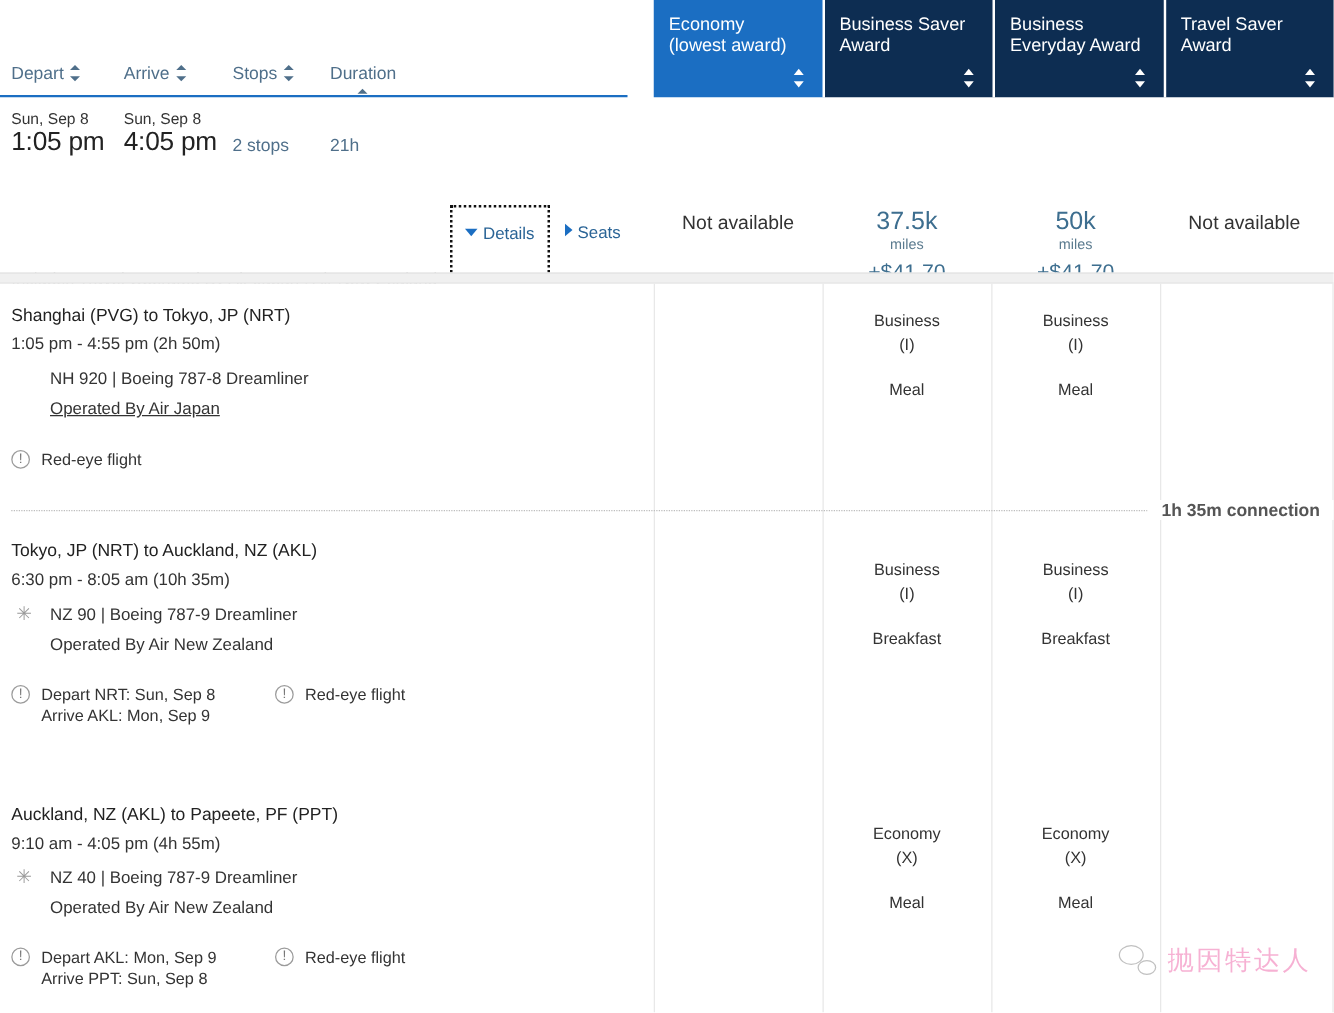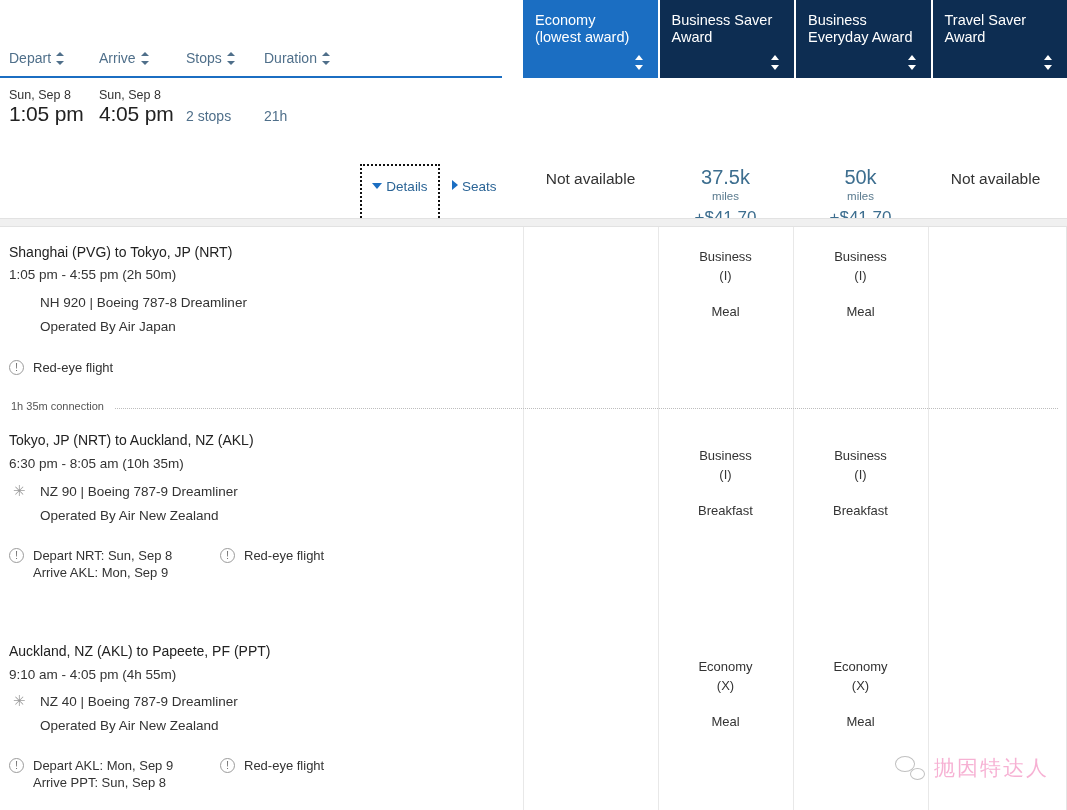--- a/index.html
+++ b/index.html
@@ -127,22 +127,22 @@
     font-size: 13px; color: #333; line-height: 19px;
   }
   .cabin .meal { display: block; margin-top: 17px; }
 
   .conn-divider { position: absolute; left: 0; width: 1067px; height: 16px; }
   .conn-divider .line {
     position: absolute; top: 8px; left: 9px; right: 9px;
     border-top: 1px dotted #bdbdbd;
   }
   .conn-divider .txt {
-    position: absolute; top: 0; left: 0; right: 0; text-align: left;
-    font-size: 11px; color: #555;
+    position: absolute; top: 0; left: 0; right: 0; text-align: right;
+    font-size: 14px; color: #555; font-weight: bold;
   }
   .conn-divider .txt span { background: #fff; padding: 0 11px; }
 
   
   .watermark {
     position: absolute; right: 18px; bottom: 28px;
     display: flex; align-items: center; gap: 9px;
     opacity: 0.42; pointer-events: none;
   }
   .wm-text { font-size: 21px; color: #ec4899; letter-spacing: 2px; }
@@ -207,21 +207,21 @@
           <i class="dn"></i>
         </span>
     </div>
     <div class="sort-col" style="left:186px;">
       <span>Stops</span>
       <span class="mini-arrows">
           <i class="up"></i>
           <i class="dn"></i>
         </span>
     </div>
-    <div class="sort-col" style="left:264px;">
+    <div class="sort-col" style="left:264px;flex-direction:column;">
       <span>Duration</span>
       <span class="mini-arrows">
           <i class="up"></i>
           <i class="dn"></i>
         </span>
     </div>
   </div>
 
   <div class="summary">
     <span class="sum-date" style="left:9px;">Sun, Sep 8</span>
@@ -264,21 +264,21 @@
   <div class="details-panel">
     <div class="vsep" style="left:523px;"></div>
     <div class="vsep" style="left:658px;"></div>
     <div class="vsep" style="left:793px;"></div>
     <div class="vsep" style="left:928px;"></div>
 
     <div class="segment" style="top:0;height:168px;">
       <span class="seg-title" style="top:17px;">Shanghai (PVG) to Tokyo, JP (NRT)</span>
       <span class="seg-times" style="top:40px;">1:05 pm - 4:55 pm (2h 50m)</span>
       <span class="seg-flight" style="top:68px;"><b>NH 920</b> | <span>Boeing 787-8 Dreamliner</span></span>
-      <span class="seg-op" style="top:92px;">Operated By Air Japan</span>
+      <span class="seg-op" style="top:92px;text-decoration:underline;">Operated By Air Japan</span>
       <div class="note" style="top:132px;left:9px;">
         <span class="circ-i">!</span>
         <span class="note-txt">Red-eye flight</span>
       </div>
       <div class="cabin" style="top:20px;left:658px;">
         <span>Business</span><br>
         <span>(I)</span>
         <span class="meal">Meal</span>
       </div>
       <div class="cabin" style="top:20px;left:793px;">

